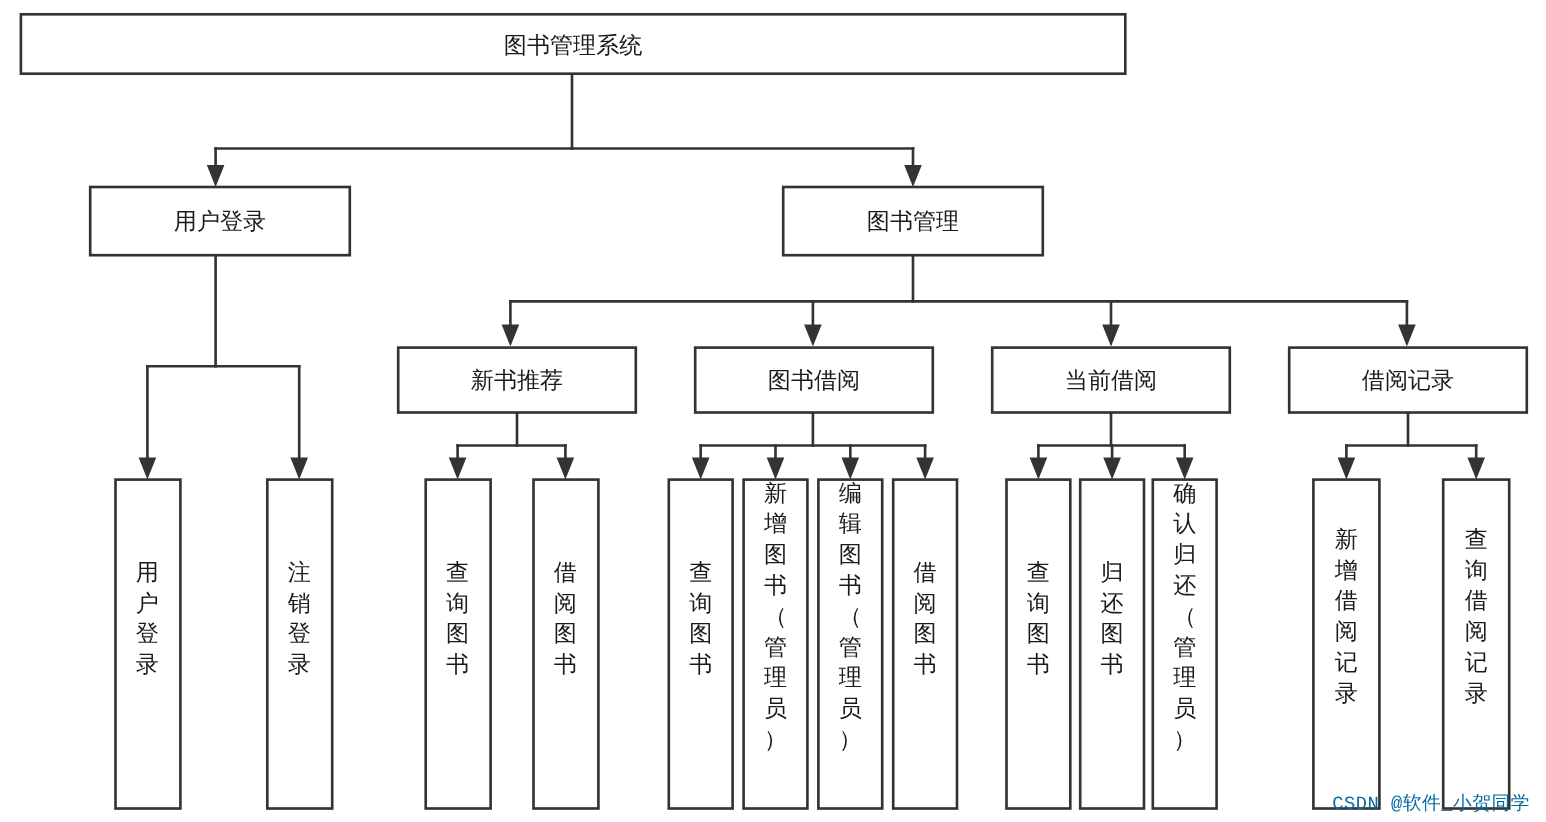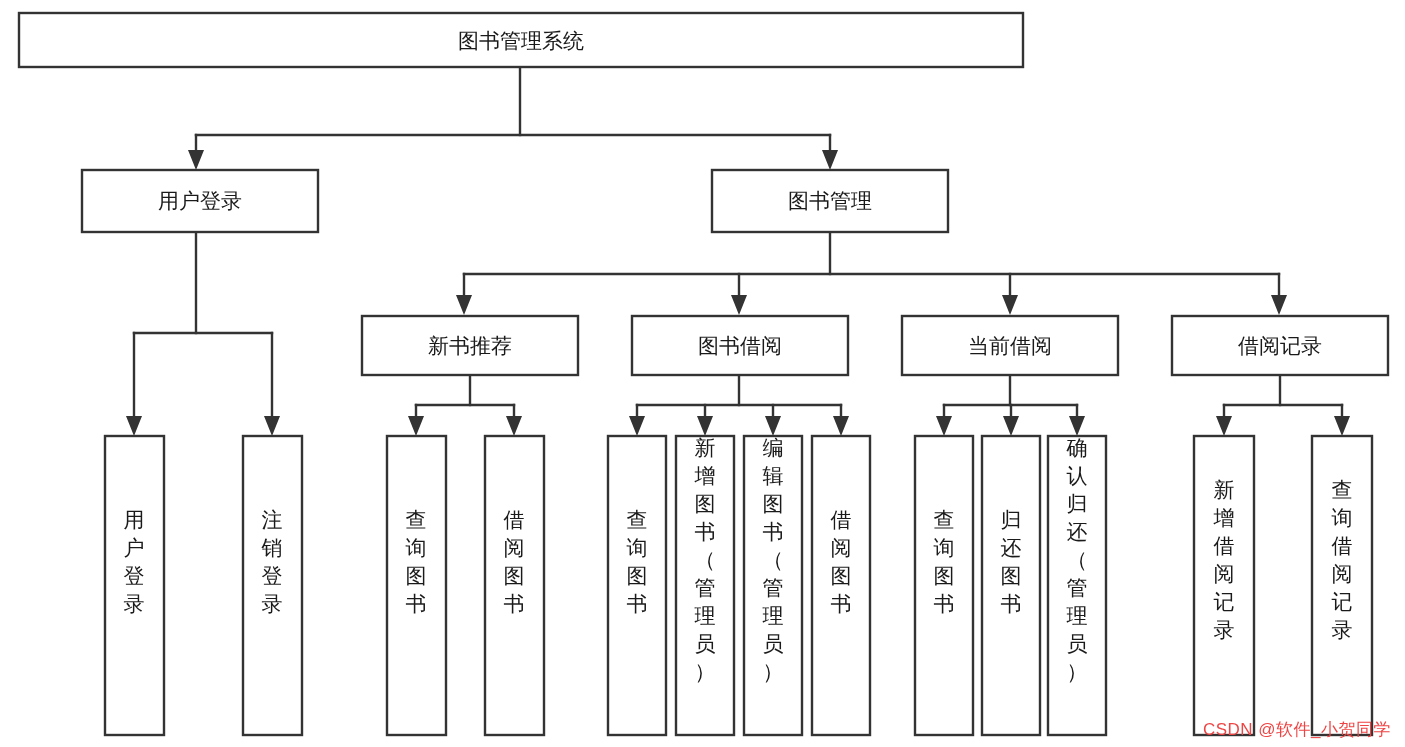--- a/index.html
+++ b/index.html
@@ -49,23 +49,23 @@
   .node-label-vert {
     fill: #1a1a1a;
     font-family: "DejaVu Sans", "Liberation Sans", sans-serif;
     font-size: 21px;
     text-anchor: middle;
   }
   .watermark {
     position: absolute;
     right: 14px;
     bottom: 6px;
-    color: #ef4444;
+    color: #0369a1;
     font-size: 17px;
-    font-family: Liberation Sans, sans-serif;
+    font-family: Liberation Mono, monospace;
     white-space: nowrap;
     letter-spacing: 0.5px;
     pointer-events: none;
   }
 </style>
 </head>
 <body>
 
 <div id="diagram-root">
 

